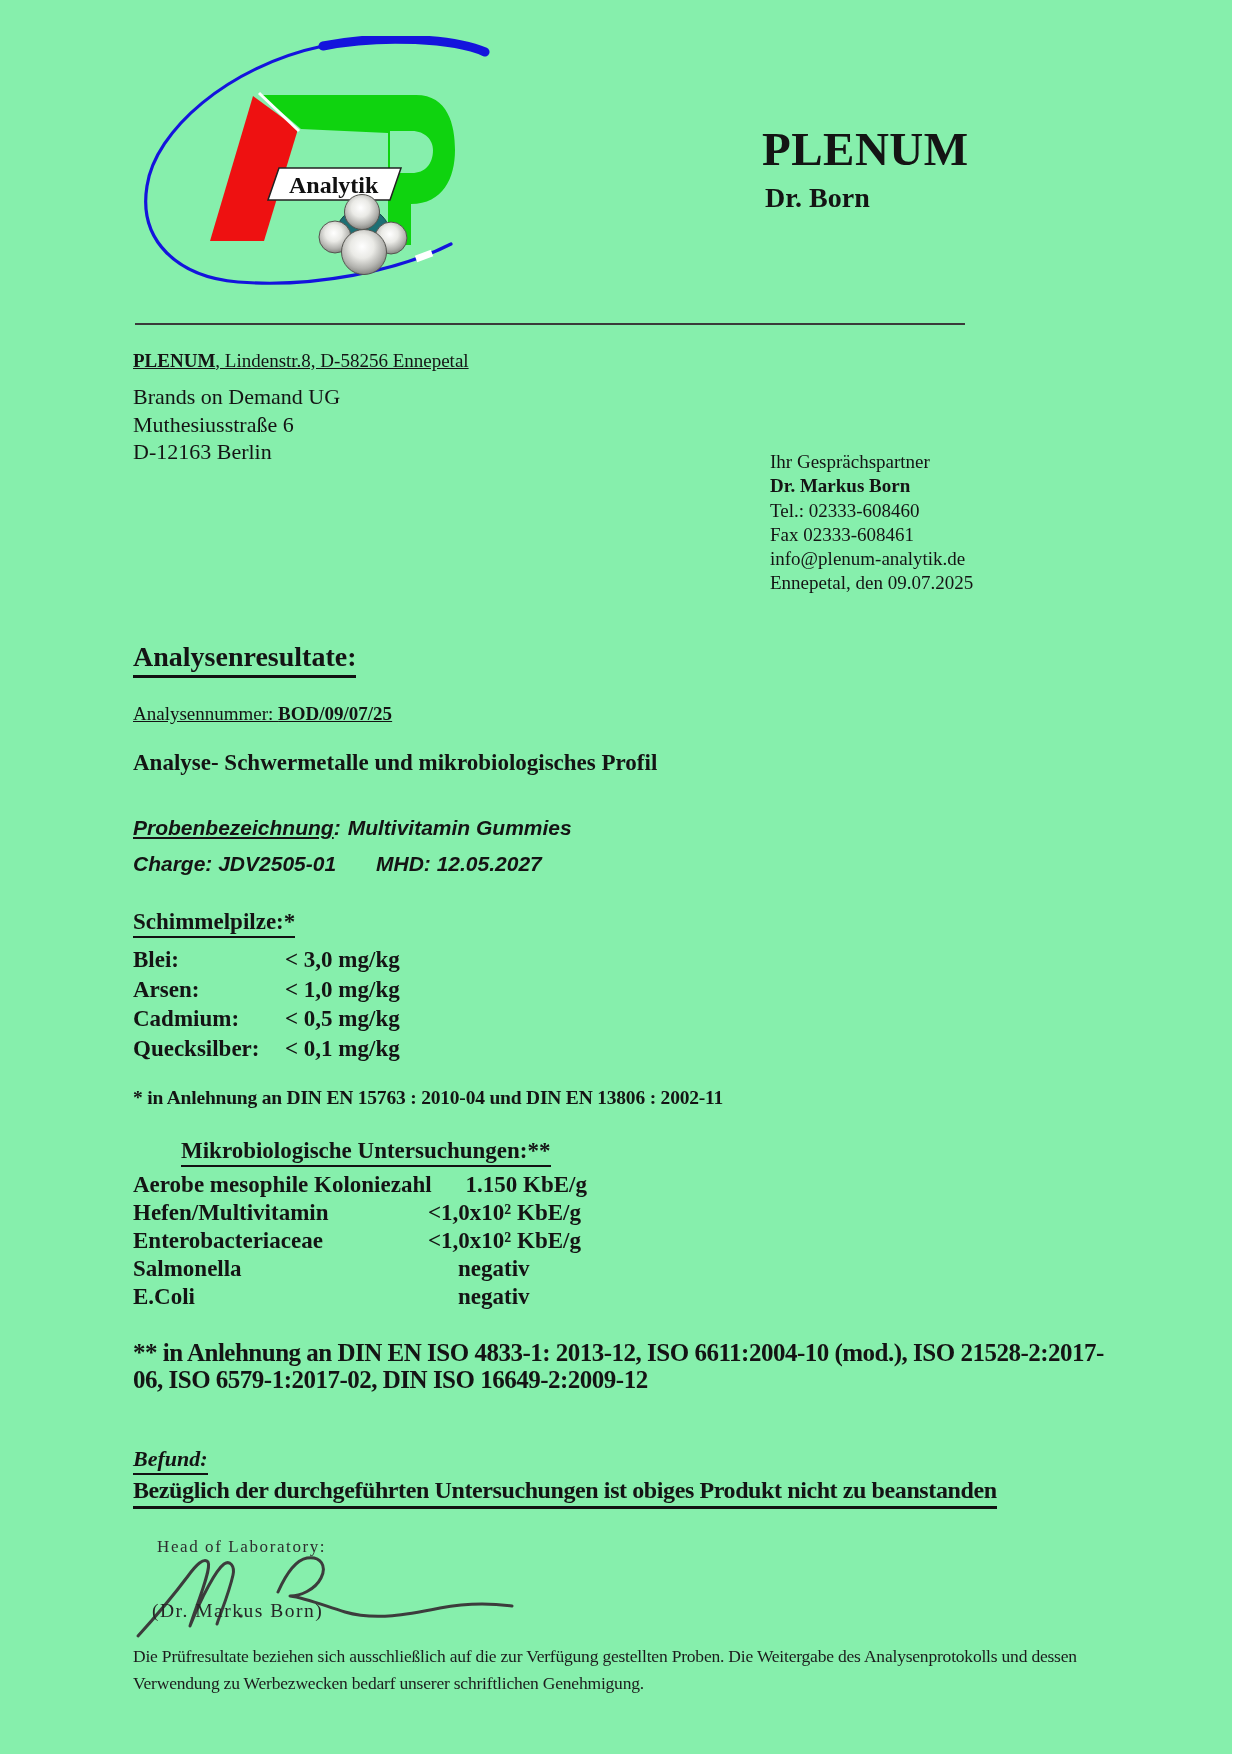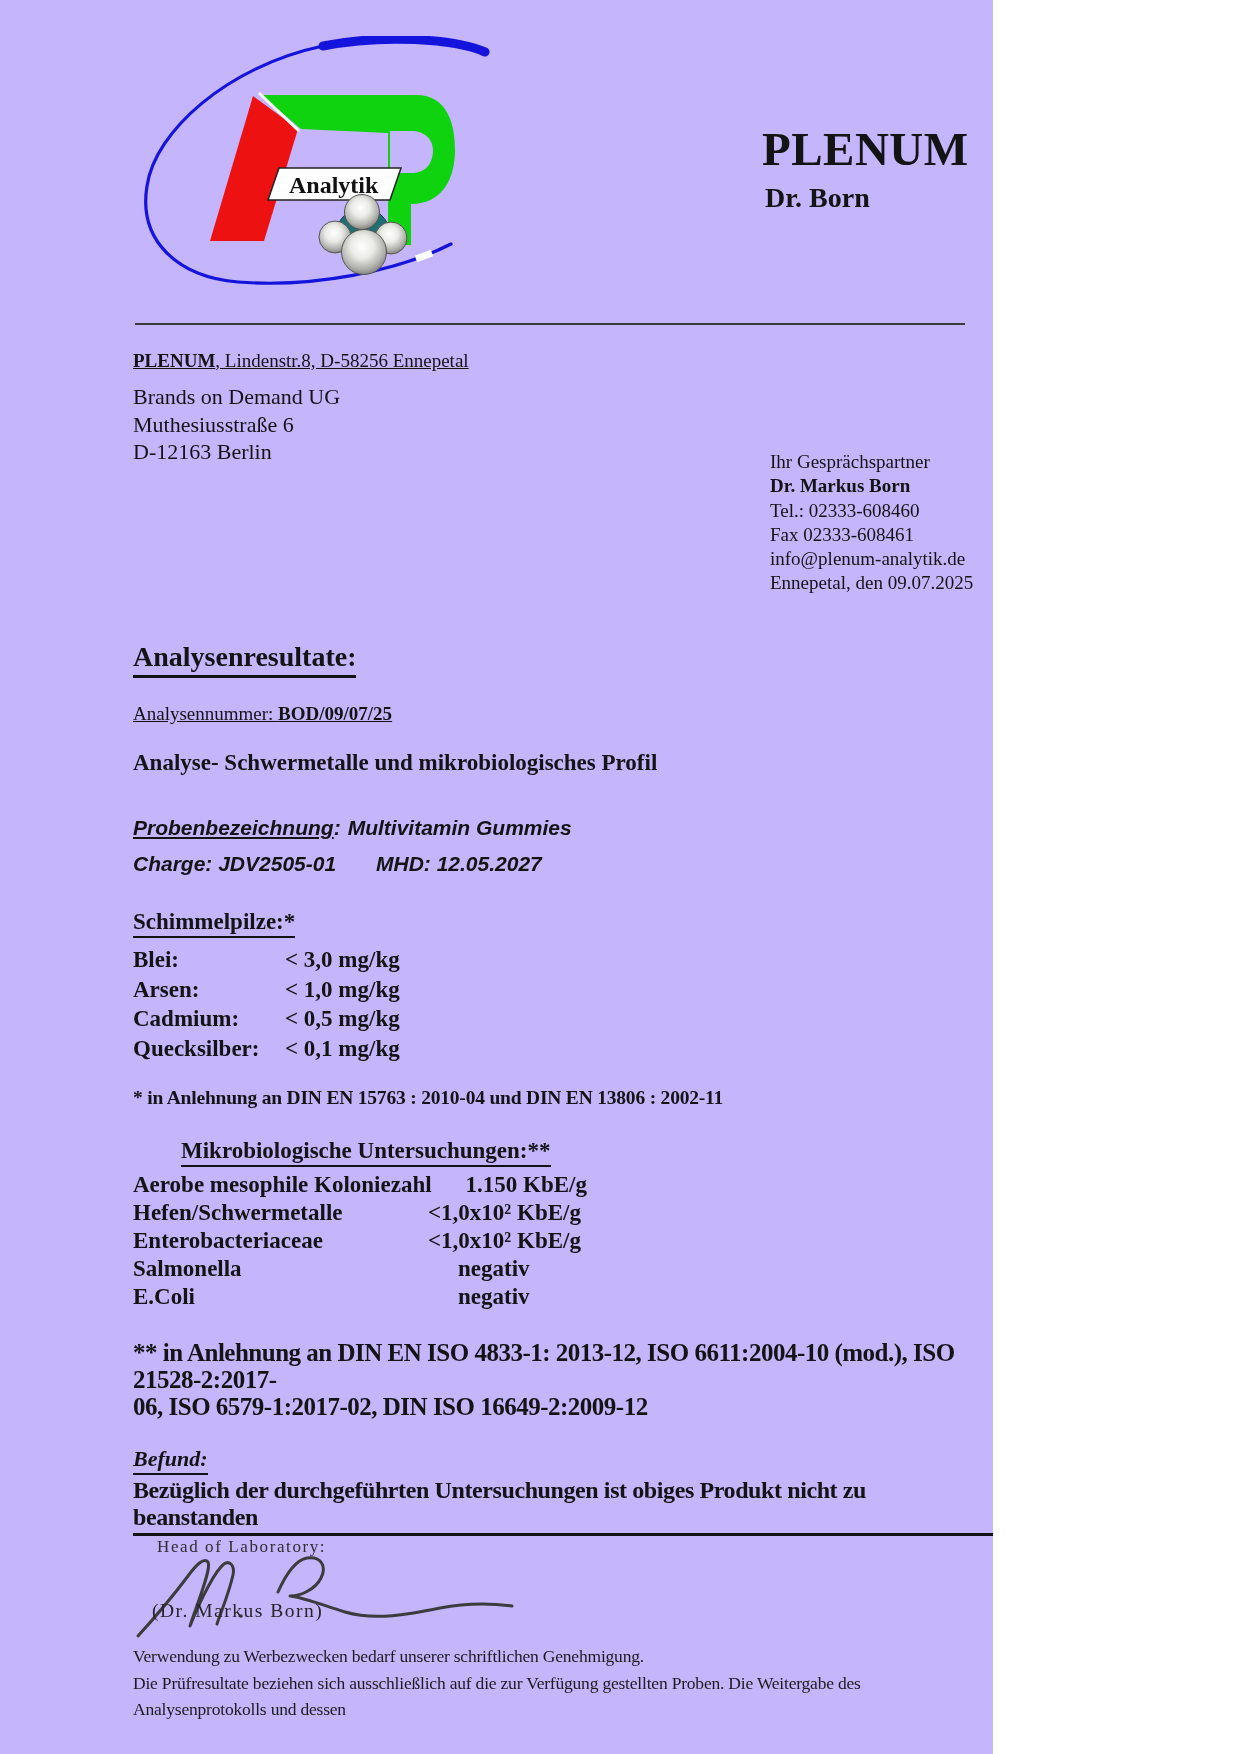--- a/index.html
+++ b/index.html
@@ -1,16 +1,16 @@
 <!DOCTYPE html>
 <html><head>
 <meta charset="utf-8">
 <style>
   html,body{margin:0;padding:0;background:#ffffff;}
-  .page{position:relative;width:993px;height:1754px;background:#c4b5fd;overflow:hidden;
+  .page{position:relative;width:1232px;height:1754px;background:#86efac;overflow:hidden;
         font-family:"Liberation Serif", serif;color:#141414;text-decoration:underline;}
   .abs{position:absolute;}
   
   .brand-name{left:762px;top:126px;font-size:47px;font-weight:700;letter-spacing:.5px;line-height:1;}
   .brand-sub{left:765px;top:184px;font-size:28px;font-weight:700;line-height:1;}
   
   .rule{left:135px;top:323px;width:830px;border-top:2px solid #3a3a3a;height:0;}
   
   .sender{left:133px;top:350px;font-size:19px;text-decoration:underline;}
   .sender .b{font-weight:700;}
@@ -154,21 +154,21 @@
   </div>
   <div class="abs fn1">* in Anlehnung an DIN EN 15763 : 2010-04 und DIN EN 13806 : 2002-11</div>
 
   <div class="abs micro-title">Mikrobiologische Untersuchungen:**</div>
   <div class="abs micro-rows">
     <div class="row">
       <span class="lbl">Aerobe mesophile Koloniezahl</span>
       <span class="val">1.150 KbE/g</span>
     </div>
     <div class="row">
-      <span class="lbl">Hefen/Schwermetalle</span>
+      <span class="lbl">Hefen/Multivitamin</span>
       <span class="val">&lt;1,0x10² KbE/g</span>
     </div>
     <div class="row">
       <span class="lbl">Enterobacteriaceae</span>
       <span class="val">&lt;1,0x10² KbE/g</span>
     </div>
     <div class="row">
       <span class="lbl">Salmonella</span>
       <span class="val">negativ</span>
     </div>
@@ -189,17 +189,17 @@
   <svg class="abs" style="left:128px;top:1548px;" width="440" height="100" viewBox="0 0 440 100">
     <g fill="none" stroke="#3c3c3c" stroke-width="3" stroke-linecap="round" stroke-linejoin="round">
       <path d="M10,88 C30,66 48,44 60,28 C68,17 76,9 80,14 C84,21 68,58 62,78 C74,48 88,22 96,16 C102,12 107,18 105,27 C101,45 93,64 89,76"></path>
       <path d="M150,44 C158,26 168,12 179,10 C193,8 199,18 193,30 C187,42 172,48 162,48 C178,50 197,58 217,64 C248,73 282,66 312,60 C338,55 362,55 384,58"></path>
       <circle cx="113" cy="68" r="1.8" fill="#3c3c3c" stroke="none"></circle>
     </g>
   </svg>
   <div class="abs sig-name">(Dr. Markus Born)</div>
 
   <div class="abs footer">
+    <div>Die Prüfresultate beziehen sich ausschließlich auf die zur Verfügung gestellten Proben. Die Weitergabe des Analysenprotokolls und dessen</div>
     <div>Verwendung zu Werbezwecken bedarf unserer schriftlichen Genehmigung.</div>
-    <div>Die Prüfresultate beziehen sich ausschließlich auf die zur Verfügung gestellten Proben. Die Weitergabe des Analysenprotokolls und dessen</div>
   </div>
 
 </div>
 
 </body></html>

